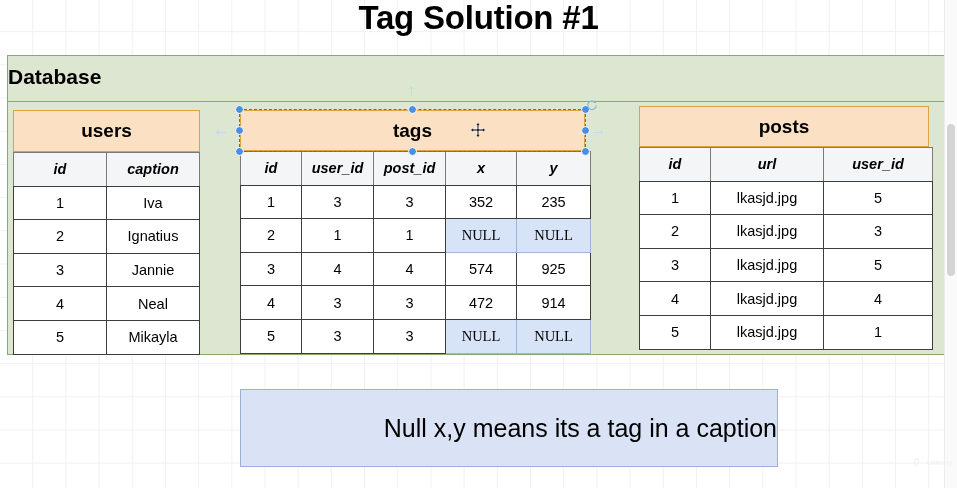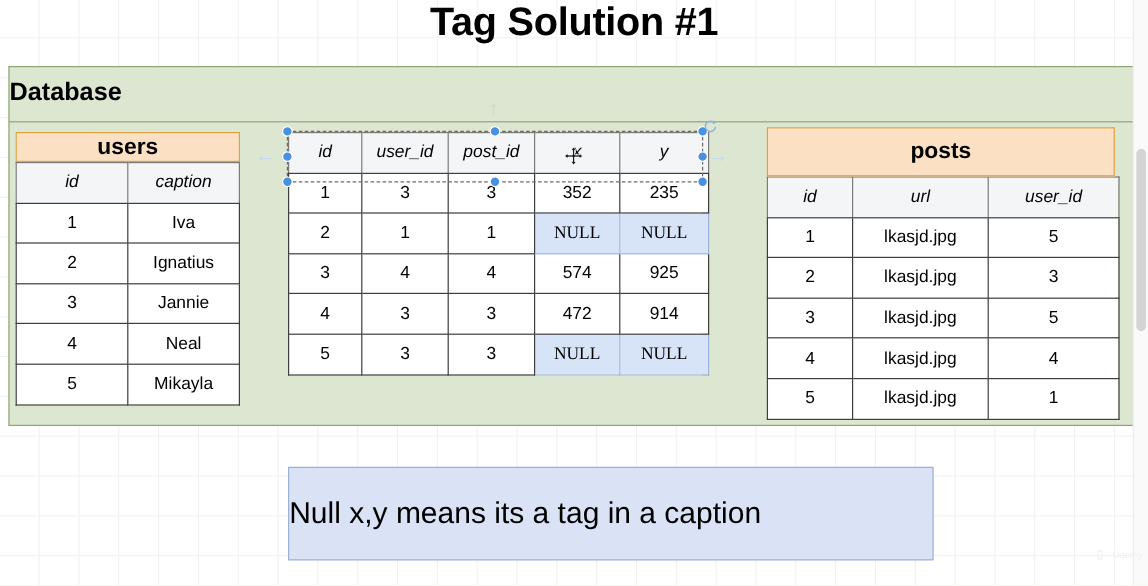--- a/index.html
+++ b/index.html
@@ -71,33 +71,33 @@
     font-size:14.5px;
     color:#000;
     height:32.6px;
     padding:0;
     background:#ffffff;
     overflow:hidden;
     white-space:nowrap;
   }
   table.grid th{
     font-style:italic;
-    font-weight:normal;
+    font-weight:bold;
     background:#f4f5f7;
     border-color:#7a7a7a;
     border-bottom-color:#3d3d3d;
   }
   td.null-cell{
     background:#d7e3f7 !important;
     border-color:#9cb4d8 !important;
     font-family:Liberation Serif, serif;
   }
   
   #tbl-users{left:13px;top:110px;width:187px;}
-  #tbl-users .tbl-title{height:25px;}
+  #tbl-users .tbl-title{height:42px;}
   
   #tbl-tags{left:240px;top:110px;width:345px;}
   #tbl-tags .tbl-title{height:41px;}
   
   #tbl-posts{left:639px;top:106px;width:290px;}
   #tbl-posts .tbl-title{height:41px;}
 
   
   #sel-box{
     position:absolute;
@@ -130,21 +130,21 @@
     position:absolute;
     left:470px;top:122px;
     width:16px;height:16px;
   }
   
   #caption-box{
     position:absolute;left:240px;top:389px;width:538px;height:78px;
     background:#dae3f6;
     border:1.3px solid #9bb2d6;
     box-sizing:border-box;
-    display:flex;align-items:center;justify-content:flex-start;
+    display:flex;align-items:center;justify-content:flex-end;
     font-size:25px;color:#000;
   }
   
   #scroll-track{
     position:absolute;right:0;top:0;width:13px;height:488px;
     background:#fafafa;
     border-left:1px solid #ececec;
     box-sizing:border-box;
   }
   #scroll-thumb{
@@ -199,20 +199,21 @@
       </tr>
       <tr>
         <td>5</td>
         <td>Mikayla</td>
       </tr>
     </tbody>
   </table>
 </div>
 
 <div class="db-table" id="tbl-tags">
+  <div class="tbl-title">tags</div>
   <table class="grid">
     <thead>
       <tr>
         <th style="width:60px">id</th>
         <th style="width:71px">user_id</th>
         <th style="width:71px">post_id</th>
         <th style="width:70px">x</th>
         <th style="width:73px">y</th>
       </tr>
     </thead>

